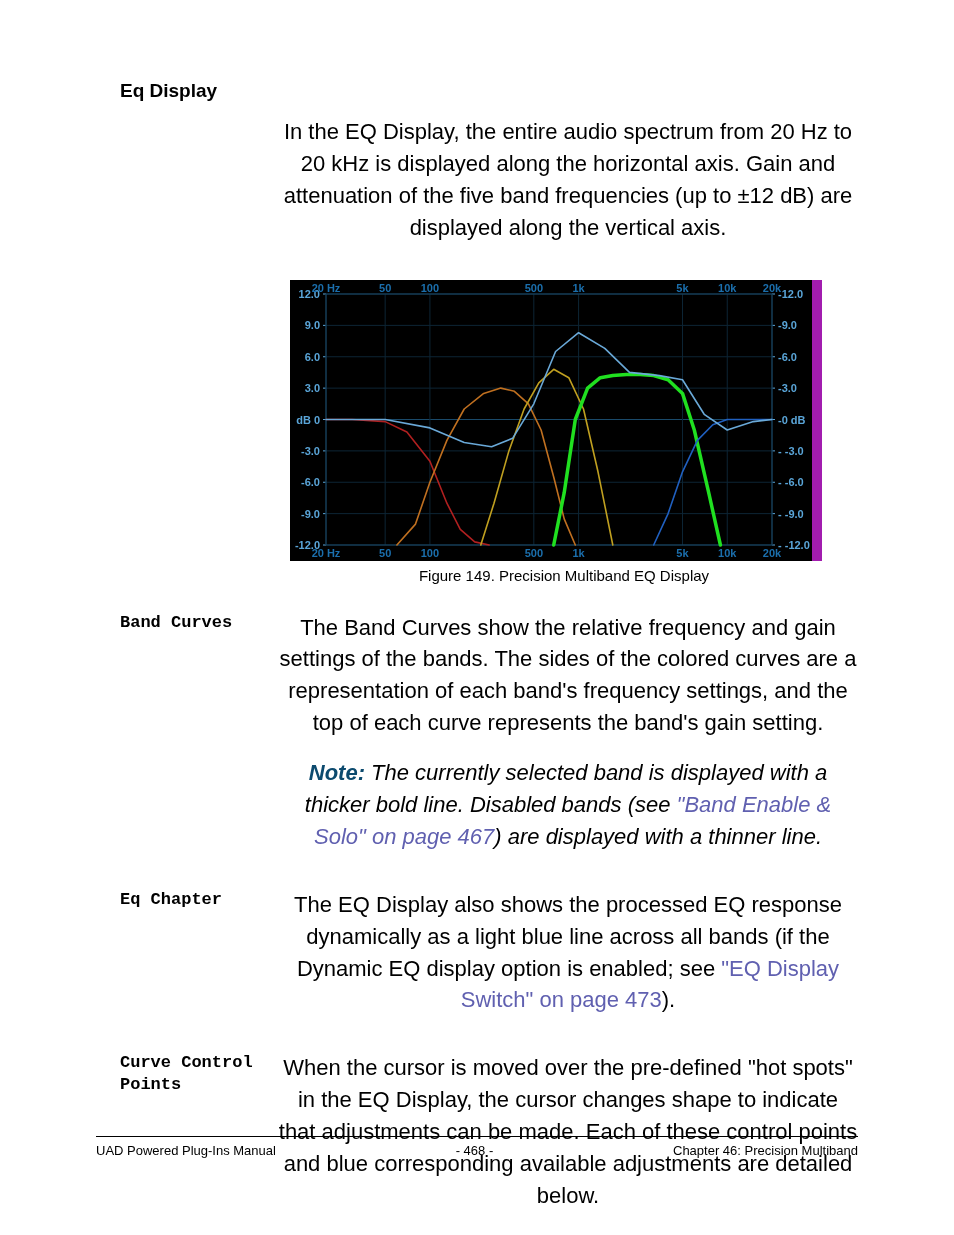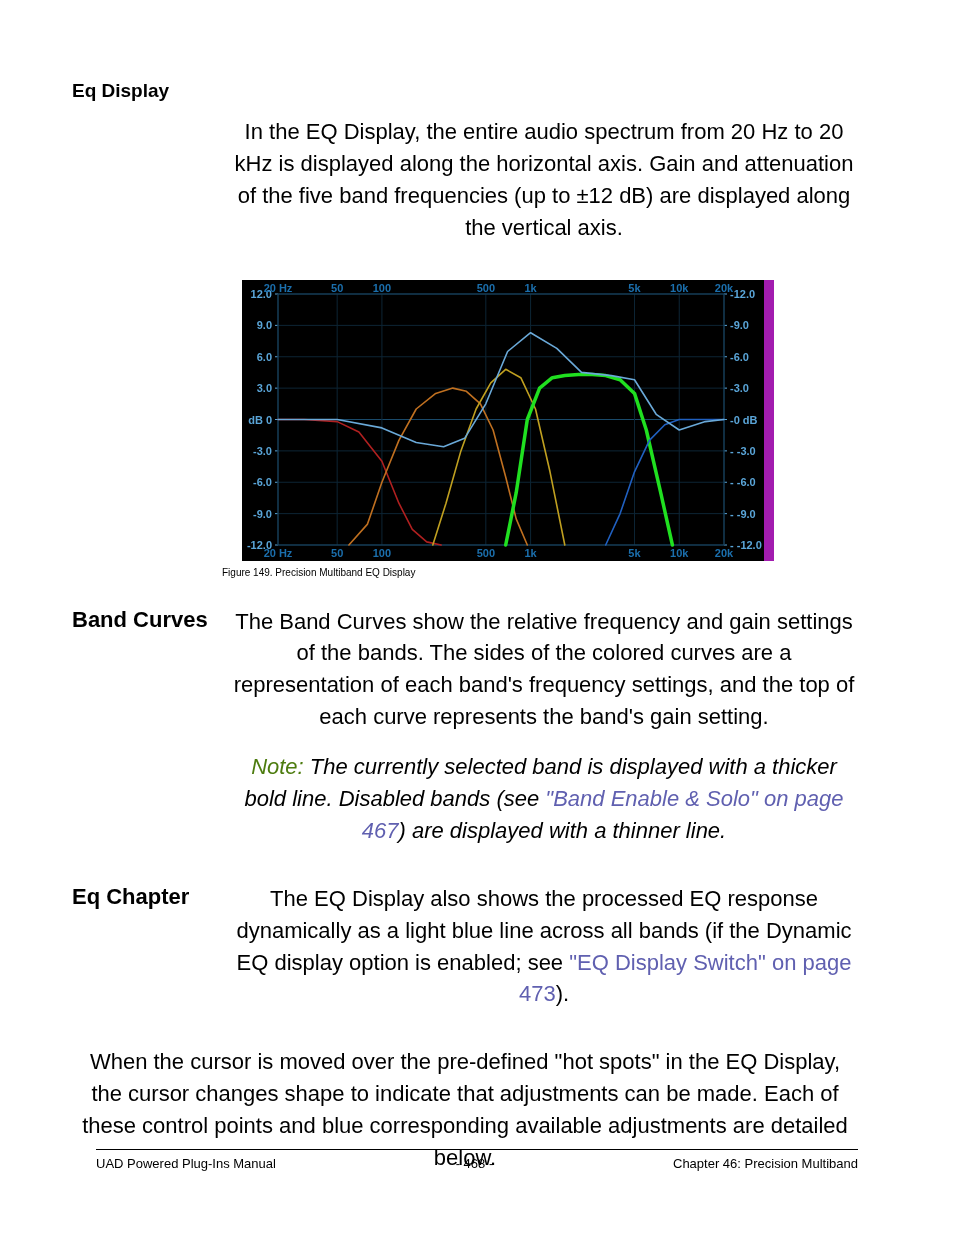--- a/index.html
+++ b/index.html
@@ -7,70 +7,71 @@
     padding: 0;
     background: #fff;
     font-family: "Futura", "Century Gothic", "Trebuchet MS", Arial, sans-serif;
     color: #000;
     width: 954px;
     height: 1235px;
     position: relative;
     box-sizing: border-box;
   }
   .page {
-    padding: 80px 96px 40px 72px;
+    padding: 80px 96px 40px 120px;
     box-sizing: border-box;
     width: 100%;
     height: 100%;
     position: relative;
   }
   .section-title {
     font-weight: bold;
     font-size: 19px;
     margin-bottom: 14px;
   }
   .row {
     display: flex;
     align-items: flex-start;
     margin-bottom: 18px;
   }
   .sidehead {
     flex: 0 0 150px;
     font-weight: bold;
-    font-size: 22px;
+    font-size: 17px;
     line-height: 1.3;
     padding-right: 8px;
-    font-family: Liberation Sans, sans-serif;
+    font-family: Liberation Mono, monospace;
   }
   .body-col {
     flex: 1;
     font-size: 22px;
     line-height: 1.45;
     text-align: center;
   }
   .para {
     margin-bottom: 18px;
   }
   .note-label {
-    font-weight: normal;
+    font-weight: bold;
     font-style: italic;
-    color: #4d7c0f;
+    color: #0c4a6e;
   }
   .italic {
     font-style: italic;
   }
   .link {
     color: #6060b0;
   }
   .figure-wrap {
     margin: 6px 0 6px 150px;
   }
   .figure-caption {
-    font-size: 10px;
+    font-size: 15px;
     margin: 6px 0 0 150px;
+    text-align: center;
   }
   .chart {
     width: 532px;
     height: 281px;
     background: #a21caf;
     position: relative;
     margin-left: 20px;
   }
   .chart svg { display:block; }
   .chart-label {
@@ -82,21 +83,21 @@
   .axis-freq {
     fill: #1b6fad;
     font-size: 11px;
     font-family: Arial, sans-serif;
     font-weight: bold;
   }
   .footer {
     position: absolute;
     left: 96px;
     right: 96px;
-    bottom: 64px;
+    bottom: 77px;
     border-top: 0.8px solid #000;
     padding-top: 6px;
     font-size: 13px;
     display: flex;
     justify-content: space-between;
   }
 </style>
 </head>
 <body>
 
@@ -211,20 +212,21 @@
   <div class="row">
     <div class="sidehead">Eq Chapter</div>
     <div class="body-col">
       <div class="para">
         <span>The EQ Display also shows the processed EQ response dynamically as a light blue line across all bands (if the Dynamic EQ display option is enabled; see </span><span class="link">"EQ Display Switch" on page 473</span><span>).</span>
       </div>
     </div>
   </div>
 
   <div class="row">
+    <div class="sidehead">Curve Control Points</div>
     <div class="body-col">
       <div class="para">When the cursor is moved over the pre-defined "hot spots" in the EQ Display, the cursor changes shape to indicate that adjustments can be made. Each of these control points and blue corresponding available adjustments are detailed below.</div>
     </div>
   </div>
 
   <div class="footer">
     <span>UAD Powered Plug-Ins Manual</span>
     <span>- 468 -</span>
     <span>Chapter 46: Precision Multiband</span>
   </div>

